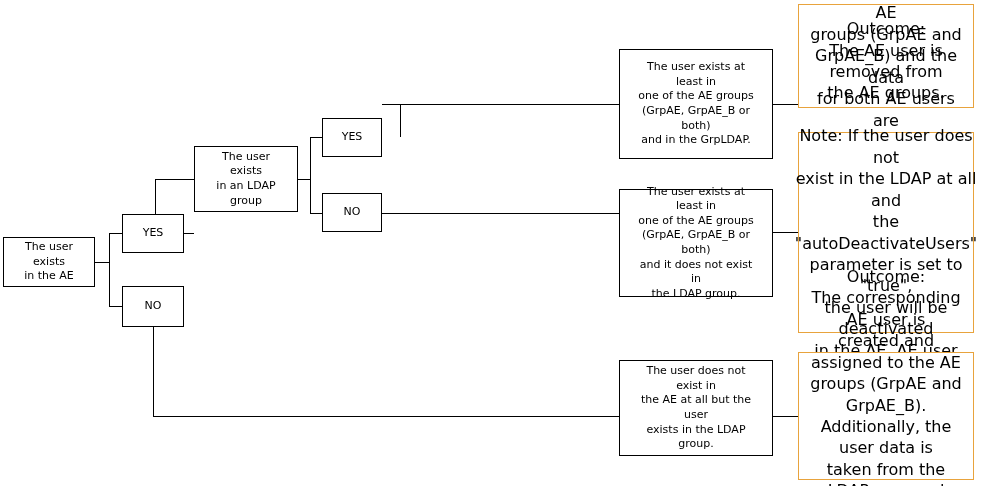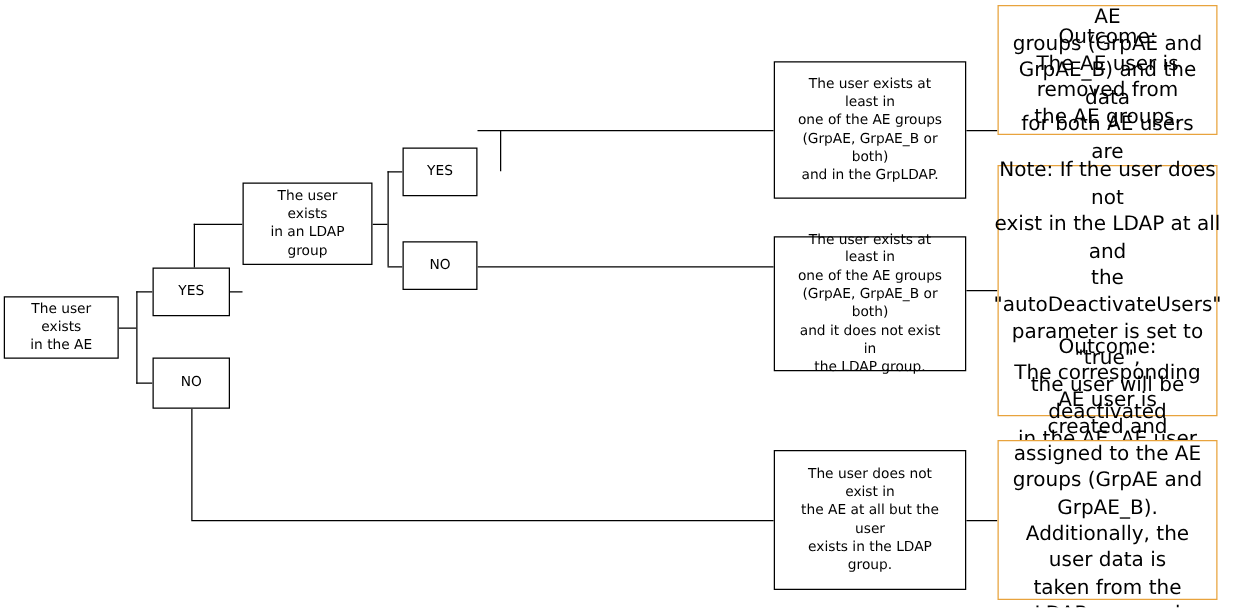--- a/index.html
+++ b/index.html
@@ -80,21 +80,21 @@
     <div class="node" style="left: 322px; top: 193px; width: 60px; height: 39px;">NO</div>
     <div class="node" style="left: 619px; top: 49px; width: 154px; height: 110px;">The user exists at least in
 one of the AE groups
 (GrpAE, GrpAE_B or both)
 and in the GrpLDAP.</div>
     <div class="node" style="left: 619px; top: 189px; width: 154px; height: 108px;">The user exists at least in
 one of the AE groups
 (GrpAE, GrpAE_B or both)
 and it does not exist in
 the LDAP group.</div>
-    <div class="node" style="left: 619px; top: 360px; width: 154px; height: 112px;">The user does not exist in
+    <div class="node" style="left: 619px; top: 360px; width: 154px; height: 96px;">The user does not exist in
 the AE at all but the user
 exists in the LDAP group.</div>
     <div class="node outcome" style="left: 798px; top: 4px; width: 176px; height: 104px;">Outcome:
 The user is in both AE
 groups (GrpAE and
 GrpAE_B) and the data
 for both AE users are
 updated.</div>
     <div class="node outcome" style="left: 798px; top: 132px; width: 176px; height: 201px;">Outcome:
 The AE user is removed from

